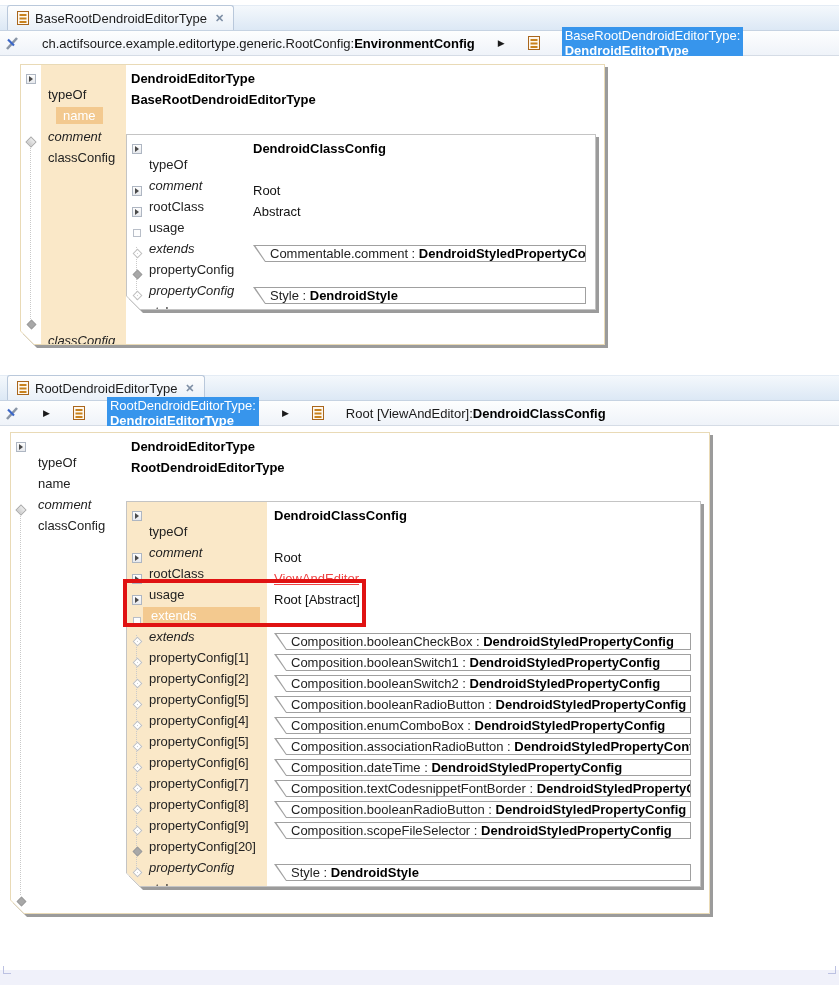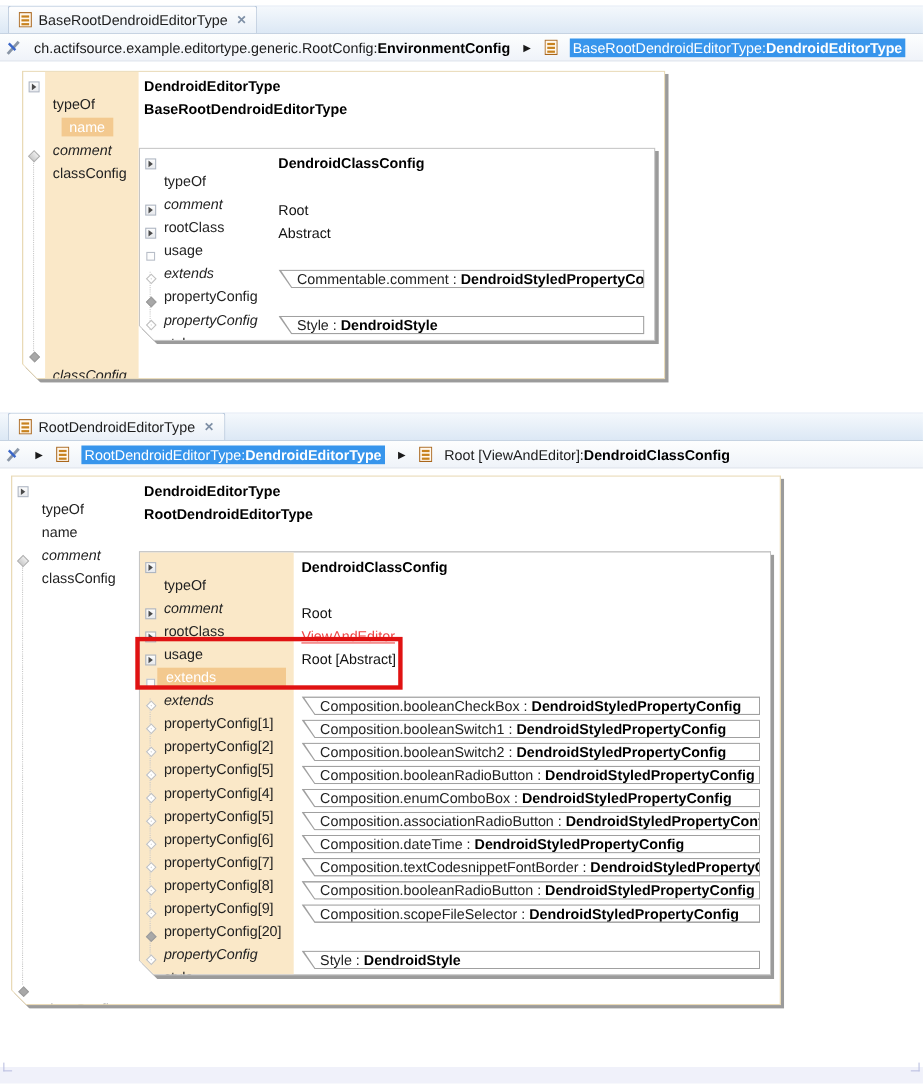--- a/index.html
+++ b/index.html
@@ -26,25 +26,25 @@
     height:25px;box-sizing:border-box;display:flex;align-items:center;gap:6px;
     padding:0 9px;background:linear-gradient(#FEFEFE,#E9F0F8);
     border:1px solid #B9C8DB;border-bottom:none;border-radius:3px 3px 0 0;
     color:#1c1c1c;
   }
   .tab-close{color:#7E8FA5;font-size:11px;font-weight:bold;margin-left:2px;cursor:default;}
 
   .crumbbar{
     height:25px;background:linear-gradient(#FDFEFE,#EFF3F9);
     border-bottom:1px solid #D5DCE6;
-    display:flex;align-items:center;gap:11px;padding-left:5px;box-sizing:border-box;
+    display:flex;align-items:center;gap:22px;padding-left:5px;box-sizing:border-box;
     color:#1a1a1a;
   }
   .bc-sep{font-size:9px;color:#1a1a1a;line-height:1;margin:0 1px;}
-  .bc-chip{background:#3795EC;color:#fff;padding:1px 3px;display:flex;}
+  .bc-chip{background:#3795EC;color:#fff;padding:1px 3px;display:flex;flex-direction:column;}
   .bc-chip b{color:#fff;}
   .bc-seg{display:flex;align-items:center;gap:4px;}
 
   .canvas{position:relative;background:#fff;}
   #canvas1{height:315px;}
   #canvas2{height:540px;}
 
   
   .panel{position:absolute;}
   .p-shadow{position:absolute;inset:0;transform:translate(3px,3px);background:#9B9B9B;

